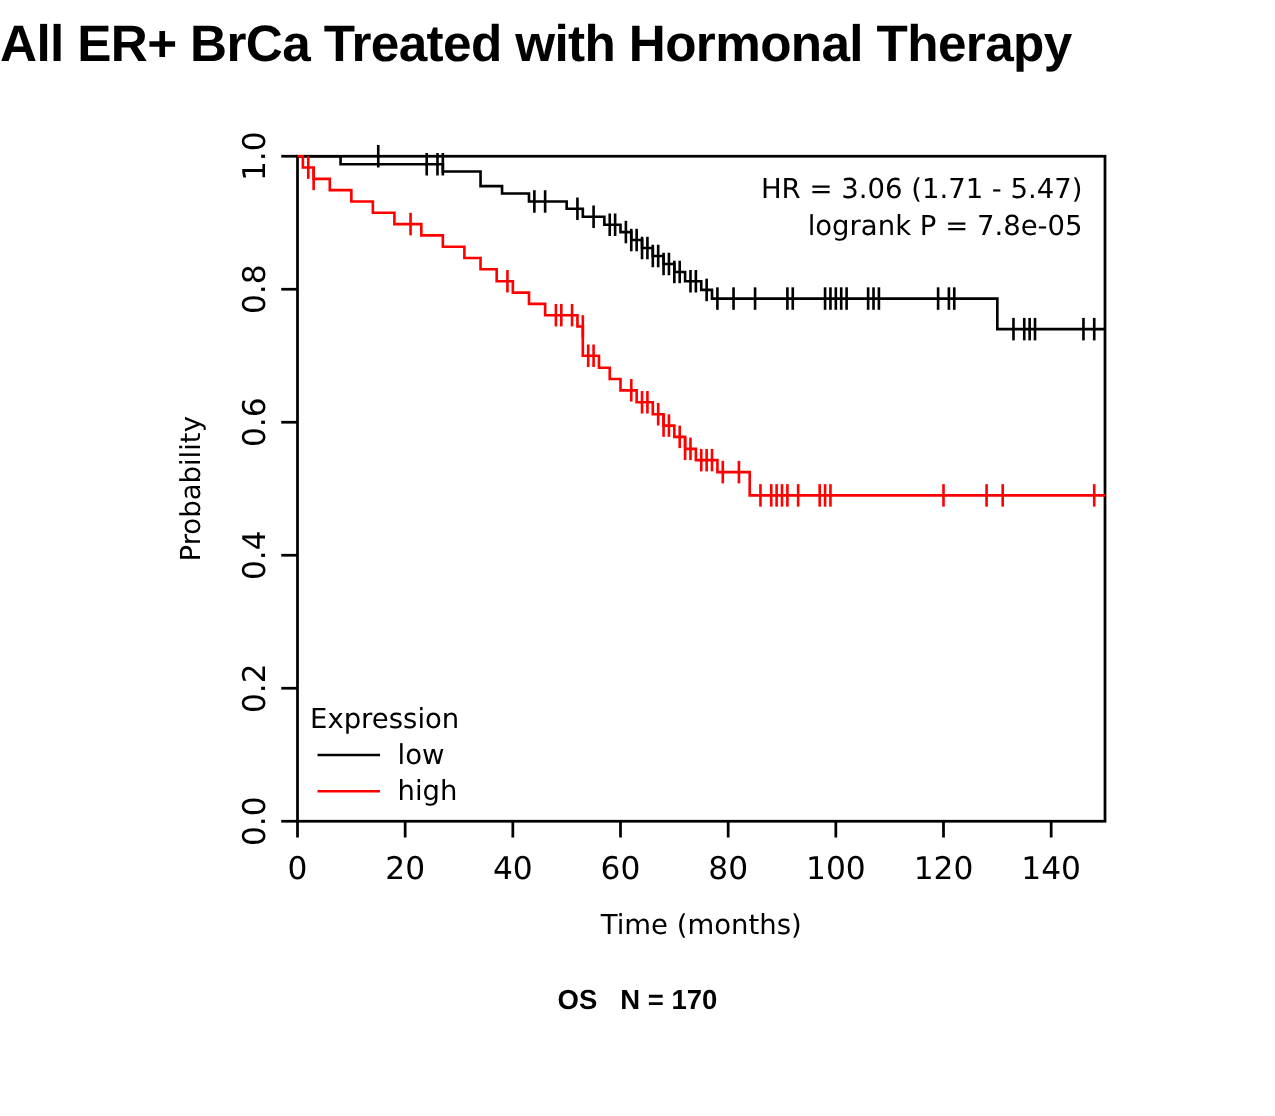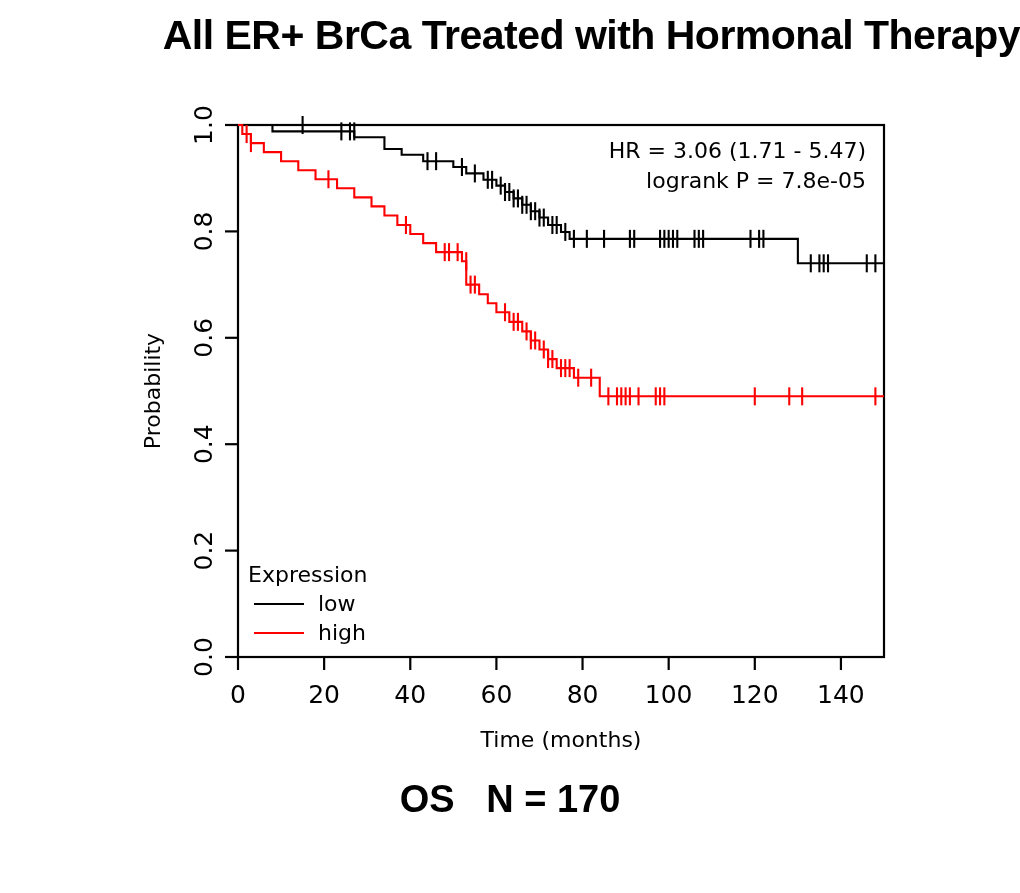--- a/index.html
+++ b/index.html
@@ -16,37 +16,37 @@
   }
   #figure {
     position: absolute;
     inset: 0;
   }
   .title-text {
     position: absolute;
     top: 12px;
     left: 0;
     width: 1020px;
-    text-align: right;
+    text-align: left;
     font-family: "Liberation Sans", sans-serif;
     font-weight: bold;
     font-size: 41px;
     letter-spacing: -0.5px;
     color: #000000;
     white-space: nowrap;
   }
   .caption-block {
     position: absolute;
     top: 779px;
     left: 0;
     width: 1020px;
     text-align: center;
     font-family: "Liberation Sans", sans-serif;
     font-weight: bold;
-    font-size: 38px;
+    font-size: 22px;
     line-height: 41px;
     color: #000000;
   }
   .caption-line {
     display: block;
     white-space: pre;
   }
   svg.plot {
     position: absolute;
     left: 0;

